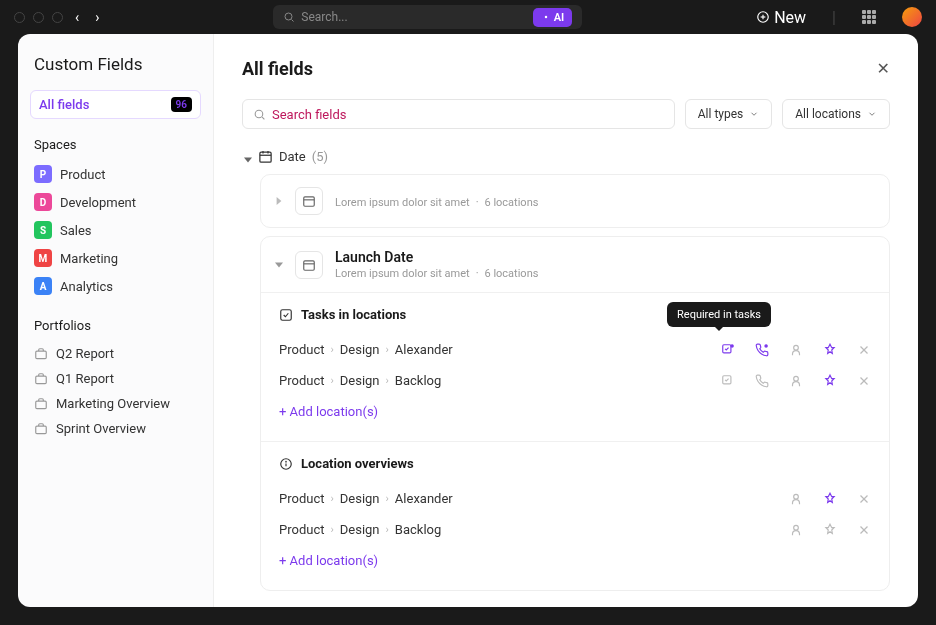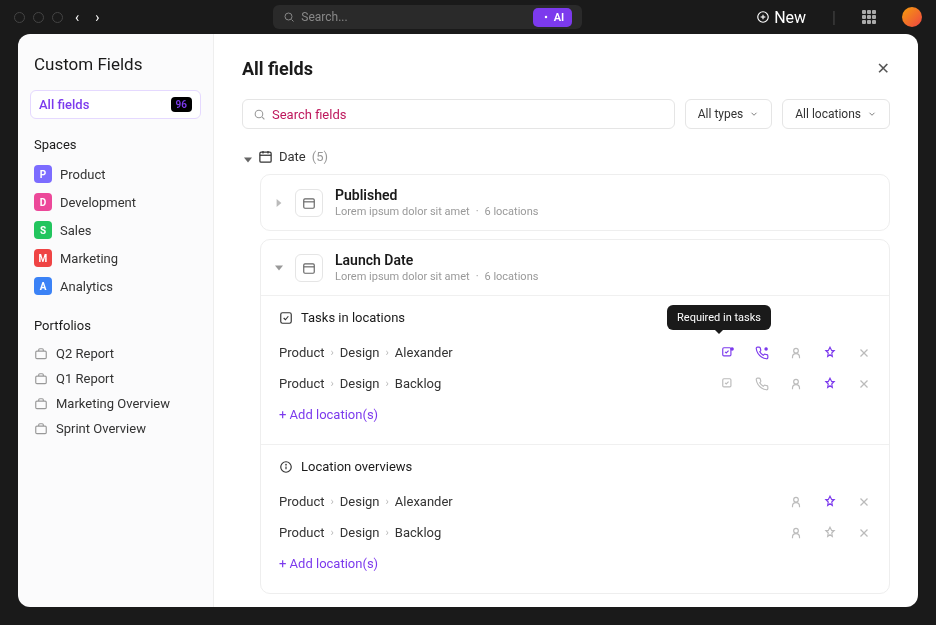--- a/index.html
+++ b/index.html
@@ -38,21 +38,21 @@
 .grouphead .cnt{color:#999}
 .fieldcard{border:1px solid #eee;border-radius:10px;margin-left:18px;margin-bottom:8px}
 .fieldhead{display:flex;align-items:center;gap:12px;padding:12px 14px}
 .fieldicon{width:28px;height:28px;border:1px solid #e5e5e5;border-radius:6px;display:flex;align-items:center;justify-content:center;color:#666}
 .fieldinfo .name{font-size:14px;font-weight:600;color:#1a1a1a}
 .fieldinfo .meta{font-size:11px;color:#999;margin-top:2px}
 .fieldinfo .meta .dot{margin:0 6px}
 .expanded{border-top:1px solid #f0f0f0}
 .panel{padding:14px 18px;border-bottom:1px solid #f0f0f0}
 .panel:last-child{border-bottom:none}
-.panelhead{display:flex;align-items:center;gap:8px;font-size:13px;font-weight:400;color:#1a1a1a;margin-bottom:12px}
+.panelhead{display:flex;align-items:center;gap:8px;font-size:13px;font-weight:700;color:#1a1a1a;margin-bottom:12px}
 .locrow{display:flex;justify-content:space-between;padding:8px 0;position:relative}
 .breadcrumb{display:flex;align-items:center;gap:6px;font-size:13px;color:#333}
 .breadcrumb .chev{color:#bbb;font-size:11px}
 .rowactions{display:flex;align-items:center;gap:20px;color:#bbb}
 .rowactions .ico{width:14px;height:14px;cursor:pointer}
 .rowactions .active{color:#7c3aed}
 .addloc{color:#7c3aed;font-size:13px;padding:8px 0;cursor:pointer}
 .tooltip{position:absolute;background:#1a1a1a;color:#fff;font-size:11px;padding:6px 10px;border-radius:6px;top:-32px;right:100px;white-space:nowrap}
 .tooltip::after{content:'';position:absolute;bottom:-4px;left:50%;transform:translateX(-50%);border:4px solid transparent;border-top-color:#1a1a1a;border-bottom:none}
 svg{display:block}
@@ -225,21 +225,20 @@
         <svg width="8" height="8" viewBox="0 0 10 10" fill="#bbb">
             <polygon points="2,0 8,5 2,10"></polygon>
           </svg>
         <div class="fieldicon">
           <svg width="14" height="14" viewBox="0 0 24 24" fill="none" stroke="#666" stroke-width="2">
               <rect x="3" y="5" width="18" height="16" rx="2"></rect>
               <line x1="3" y1="10" x2="21" y2="10"></line>
             </svg>
         </div>
         <div class="fieldinfo">
-          <div class="name">Published</div>
           <div class="meta"><span>Lorem ipsum dolor sit amet</span><span class="dot">·</span><span>6 locations</span></div>
         </div>
       </div>
     </div>
 
     <div class="fieldcard">
       <div class="fieldhead">
         <svg width="8" height="8" viewBox="0 0 10 10" fill="#999">
             <polygon points="0,2 10,2 5,8"></polygon>
           </svg>

